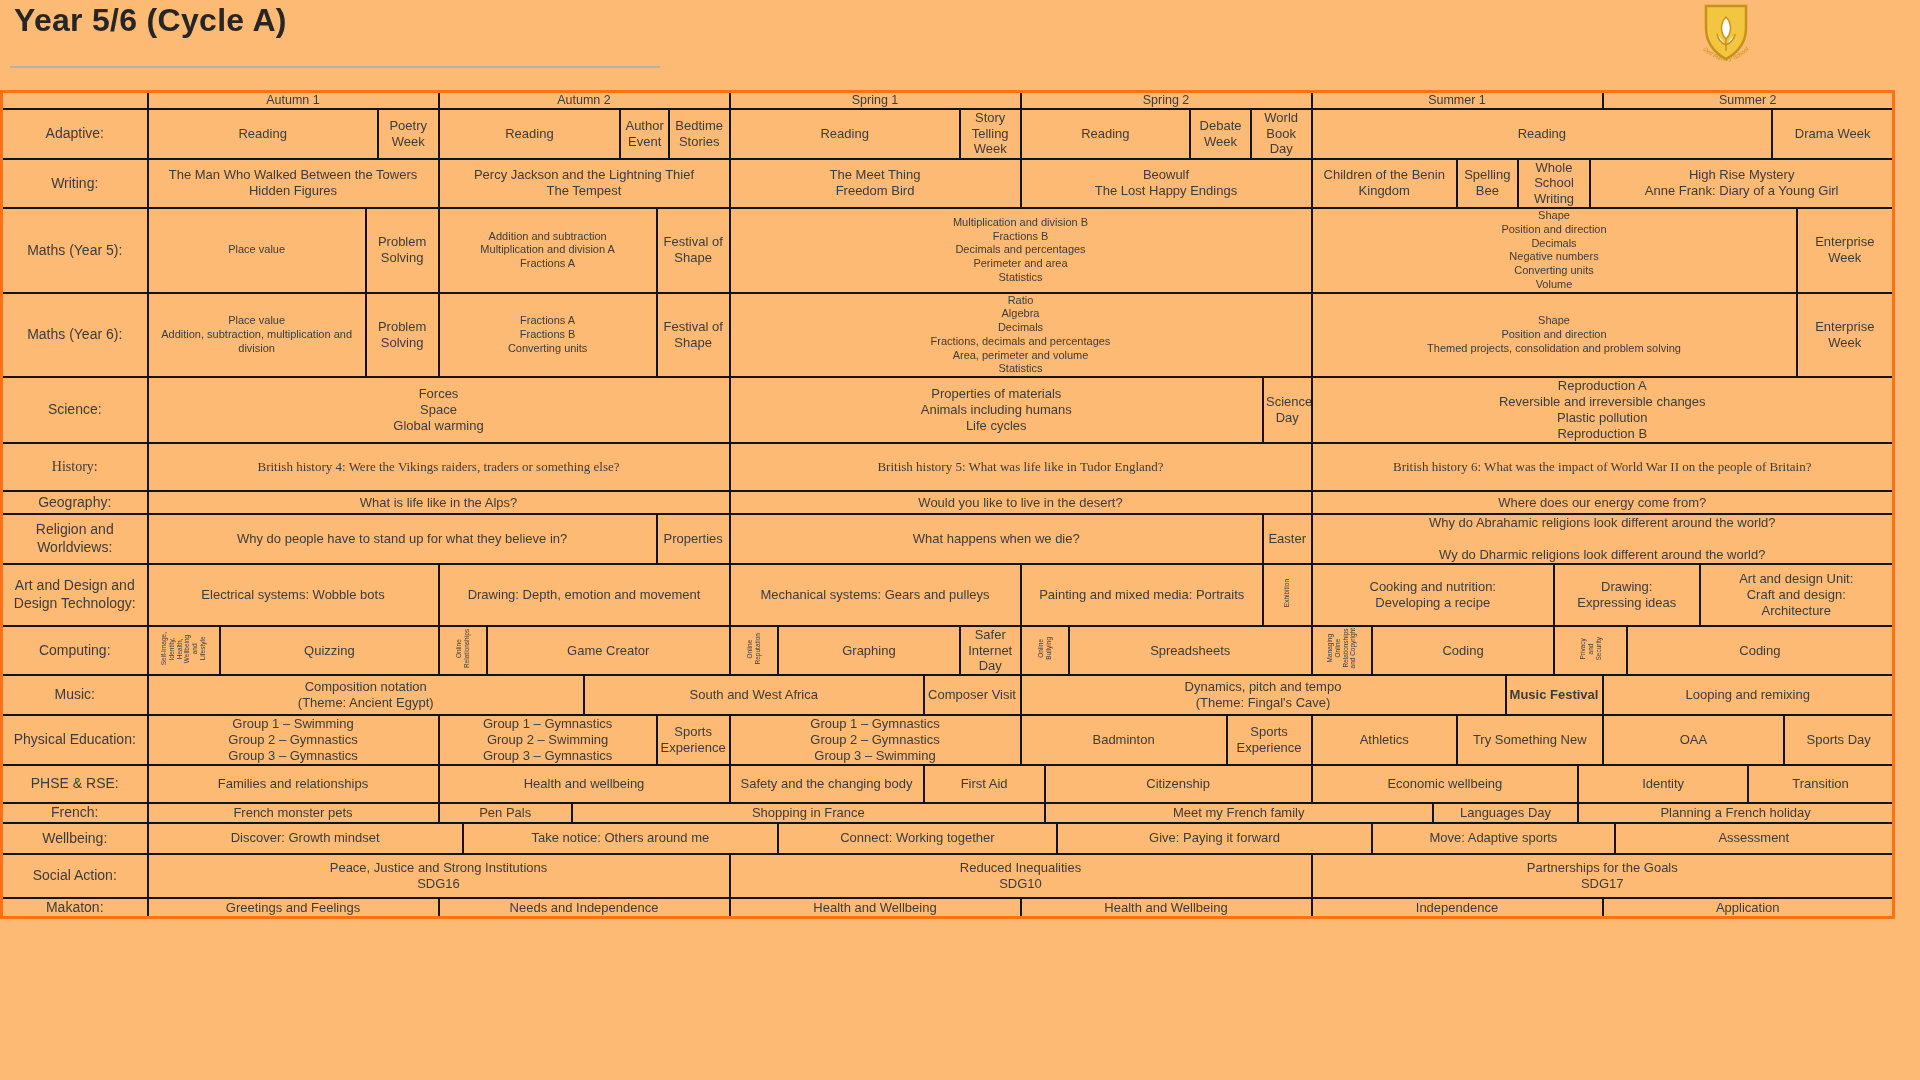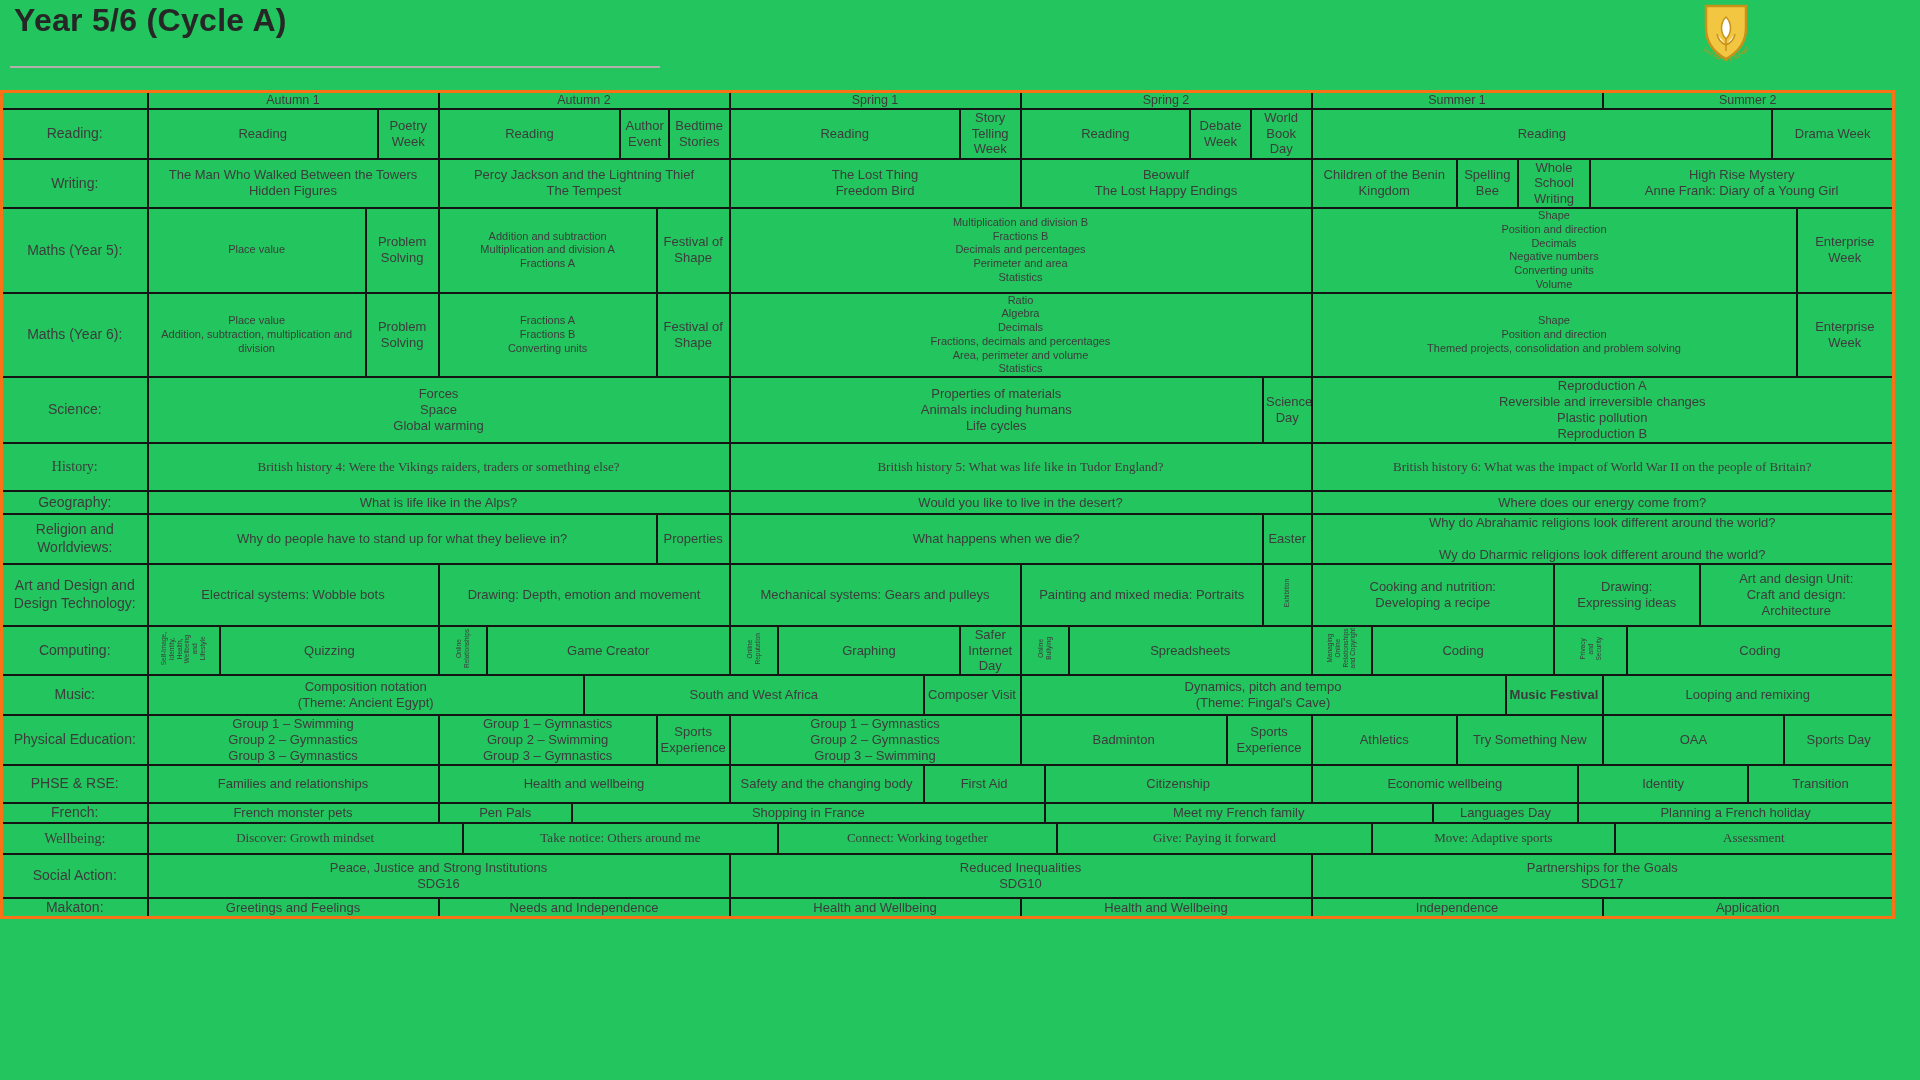--- a/index.html
+++ b/index.html
@@ -3,21 +3,21 @@
 <meta charset="utf-8">
 <style>
   * { box-sizing: border-box; }
   html, body { margin: 0; padding: 0; }
   body {
     width: 1920px; height: 1080px;
     background: #ffffff;
     font-family: "Liberation Sans", sans-serif;
     color: #404040;
   }
-  .page { position: relative; width: 1920px; height: 1080px; overflow: hidden; background: #22c55e; }
+  .page { position: relative; width: 1920px; height: 1080px; overflow: hidden; background: #fdba74; }
 
   .page-title {
     position: absolute; top: 2px; left: 14px; margin: 0;
     font-size: 32px; font-weight: bold; color: #262626; letter-spacing: .3px;
   }
   .title-divider {
     position: absolute; top: 66px; left: 10px; width: 650px; height: 0;
     border-top: 2px solid #b5b0ab;
   }
   .logo { position: absolute; top: 3px; left: 1693px; }
@@ -218,21 +218,21 @@
       <th colspan="24">Autumn 1</th>
           <th colspan="24">Autumn 2</th>
           <th colspan="24">Spring 1</th>
           <th colspan="24">Spring 2</th>
           <th colspan="24">Summer 1</th>
           <th colspan="24">Summer 2</th>
         </tr>
     </thead>
     <tbody>
     <tr style="height: 50px;">
-          <th class="rowlabel">Reading:</th>
+          <th class="rowlabel">Adaptive:</th>
           <td colspan="19">
             <div class="ci">Reading</div>
           </td>
           <td colspan="5">
             <div class="ci">Poetry Week</div>
           </td>
           <td colspan="15">
             <div class="ci">Reading</div>
           </td>
           <td colspan="4">
@@ -267,21 +267,21 @@
           <th class="rowlabel">Writing:</th>
           <td colspan="24">
             <div class="ci">The Man Who Walked Between the Towers
 Hidden Figures</div>
           </td>
           <td colspan="24">
             <div class="ci">Percy Jackson and the Lightning Thief
 The Tempest</div>
           </td>
           <td colspan="24">
-            <div class="ci">The Lost Thing
+            <div class="ci">The Meet Thing
 Freedom Bird</div>
           </td>
           <td colspan="24">
             <div class="ci">Beowulf
 The Lost Happy Endings</div>
           </td>
           <td colspan="12">
             <div class="ci">Children of the Benin Kingdom</div>
           </td>
           <td colspan="5">
@@ -605,21 +605,21 @@
           <td colspan="32">
             <div class="ci">Meet my French family</div>
           </td>
           <td colspan="12">
             <div class="ci">Languages Day</div>
           </td>
           <td colspan="26">
             <div class="ci">Planning a French holiday</div>
           </td>
         </tr>
-        <tr style="height: 31px; font-family: Liberation Serif, serif;">
+        <tr style="height: 31px;">
           <th class="rowlabel">Wellbeing:</th>
           <td colspan="26">
             <div class="ci">Discover: Growth mindset</div>
           </td>
           <td colspan="26">
             <div class="ci">Take notice: Others around me</div>
           </td>
           <td colspan="23">
             <div class="ci">Connect: Working together</div>
           </td>

